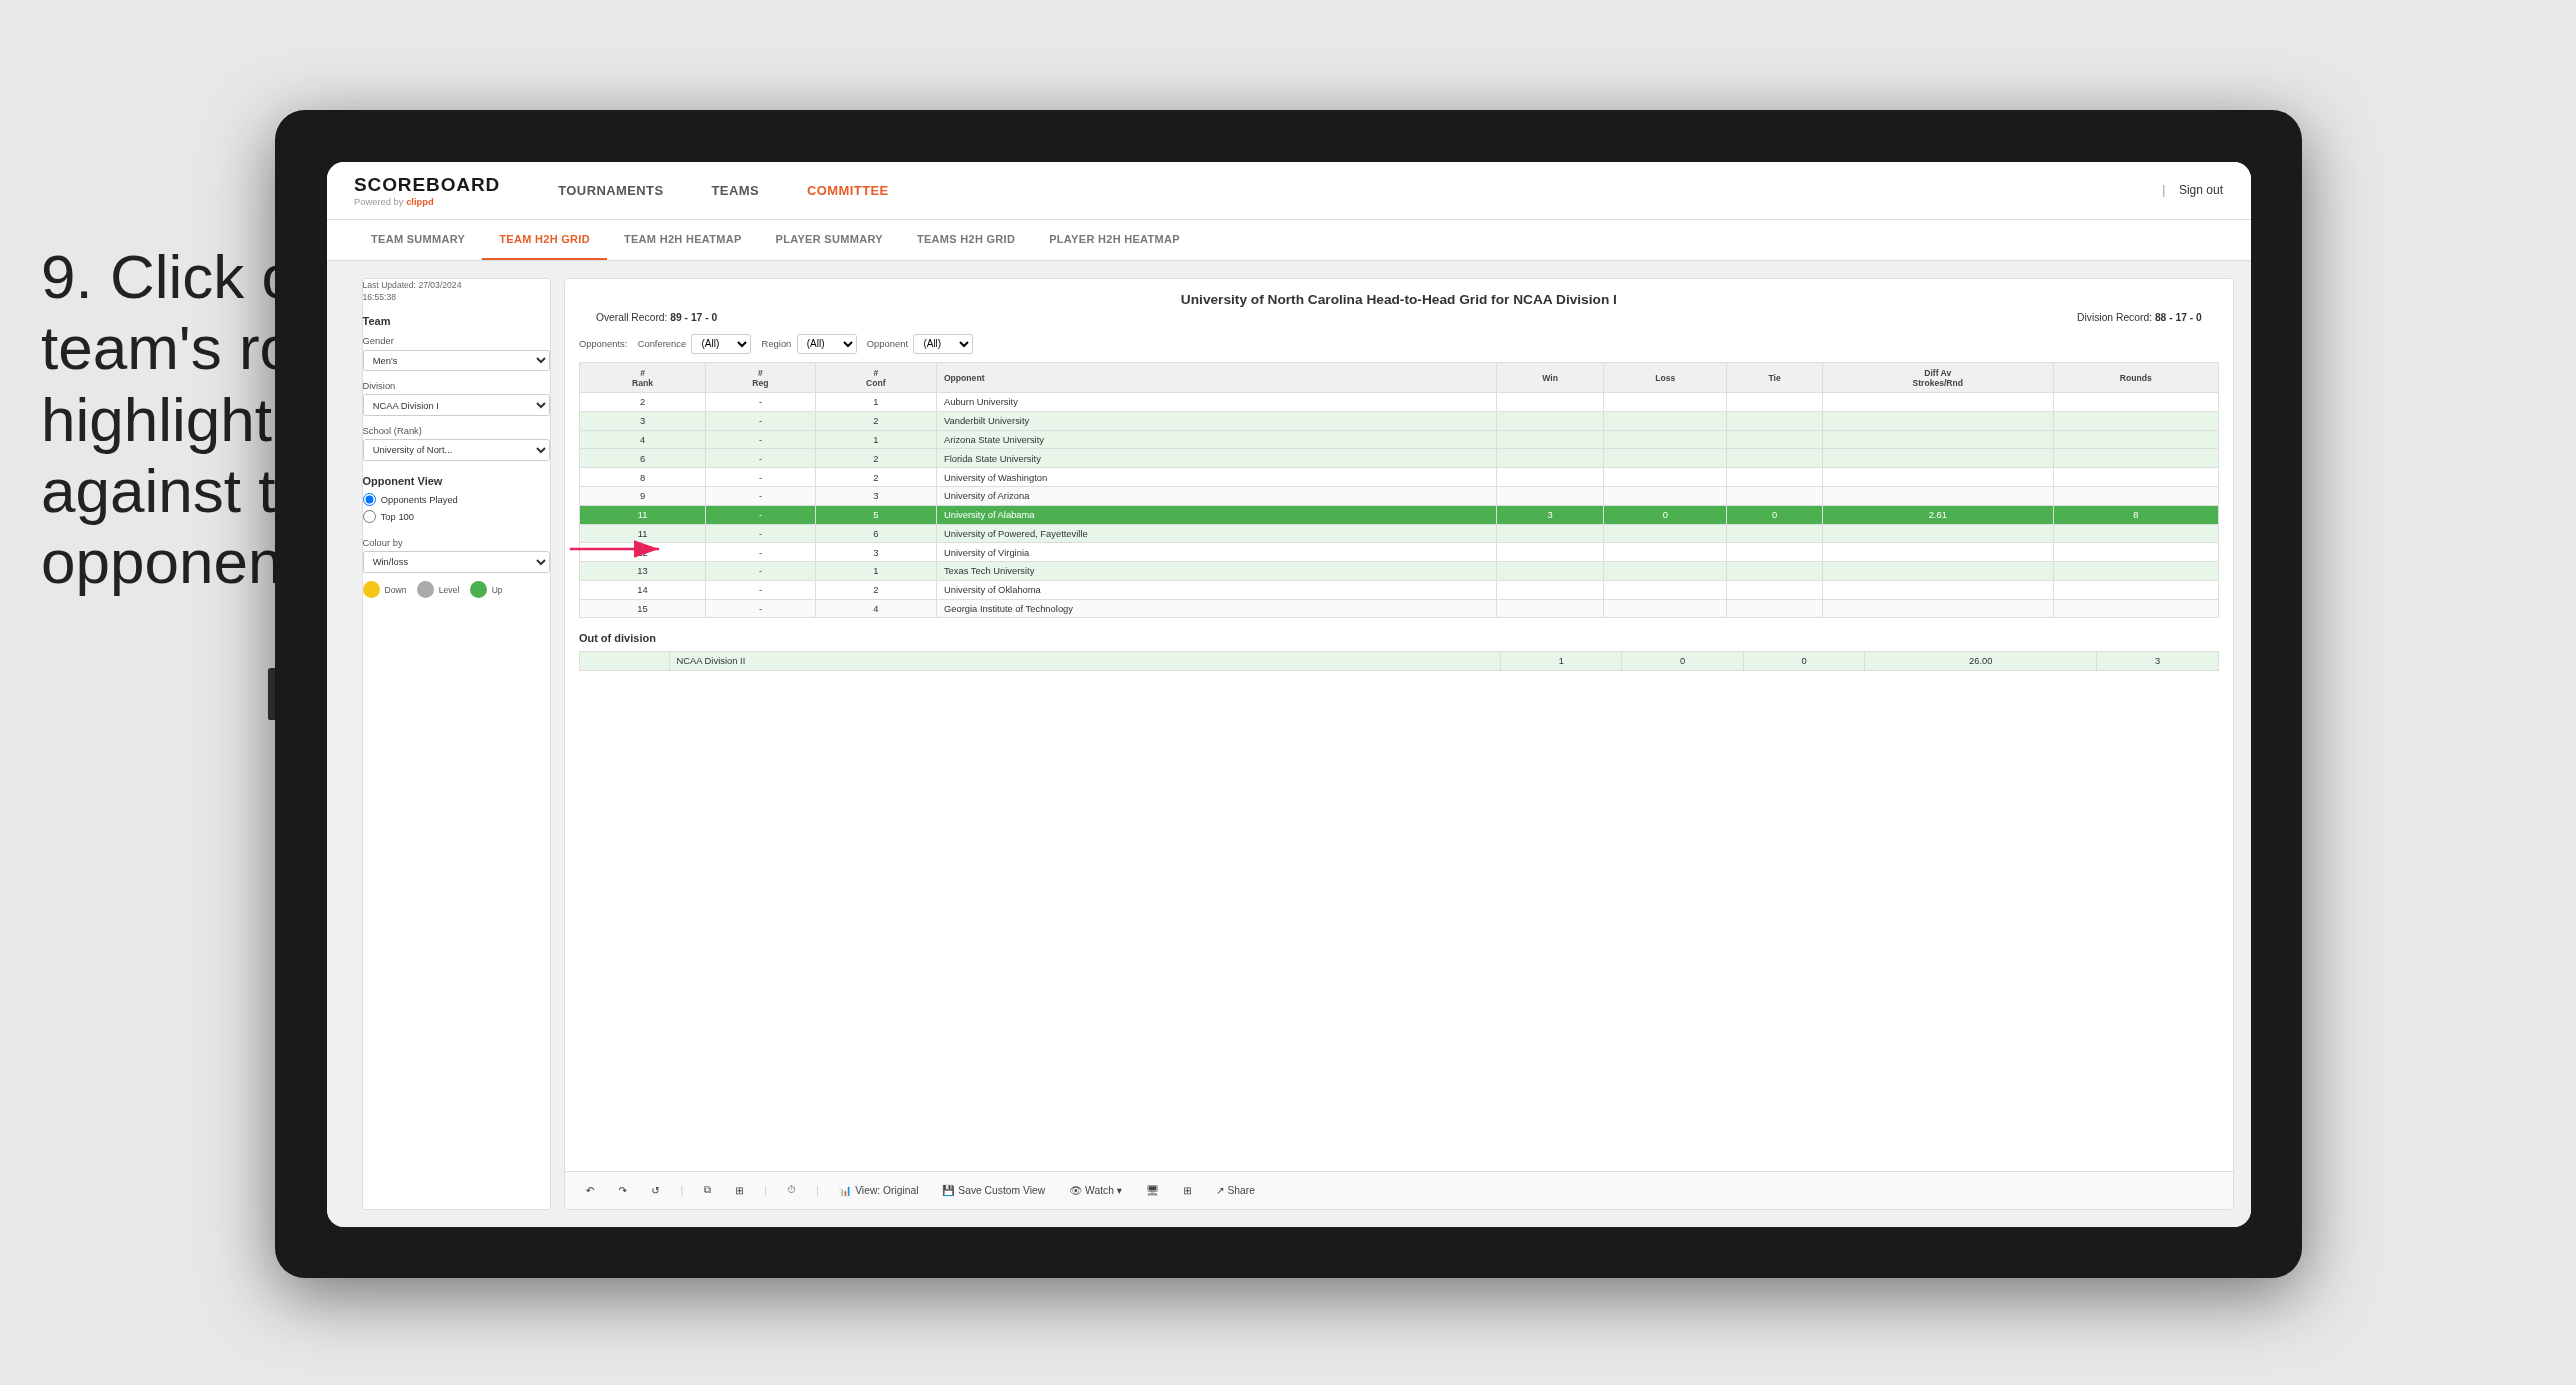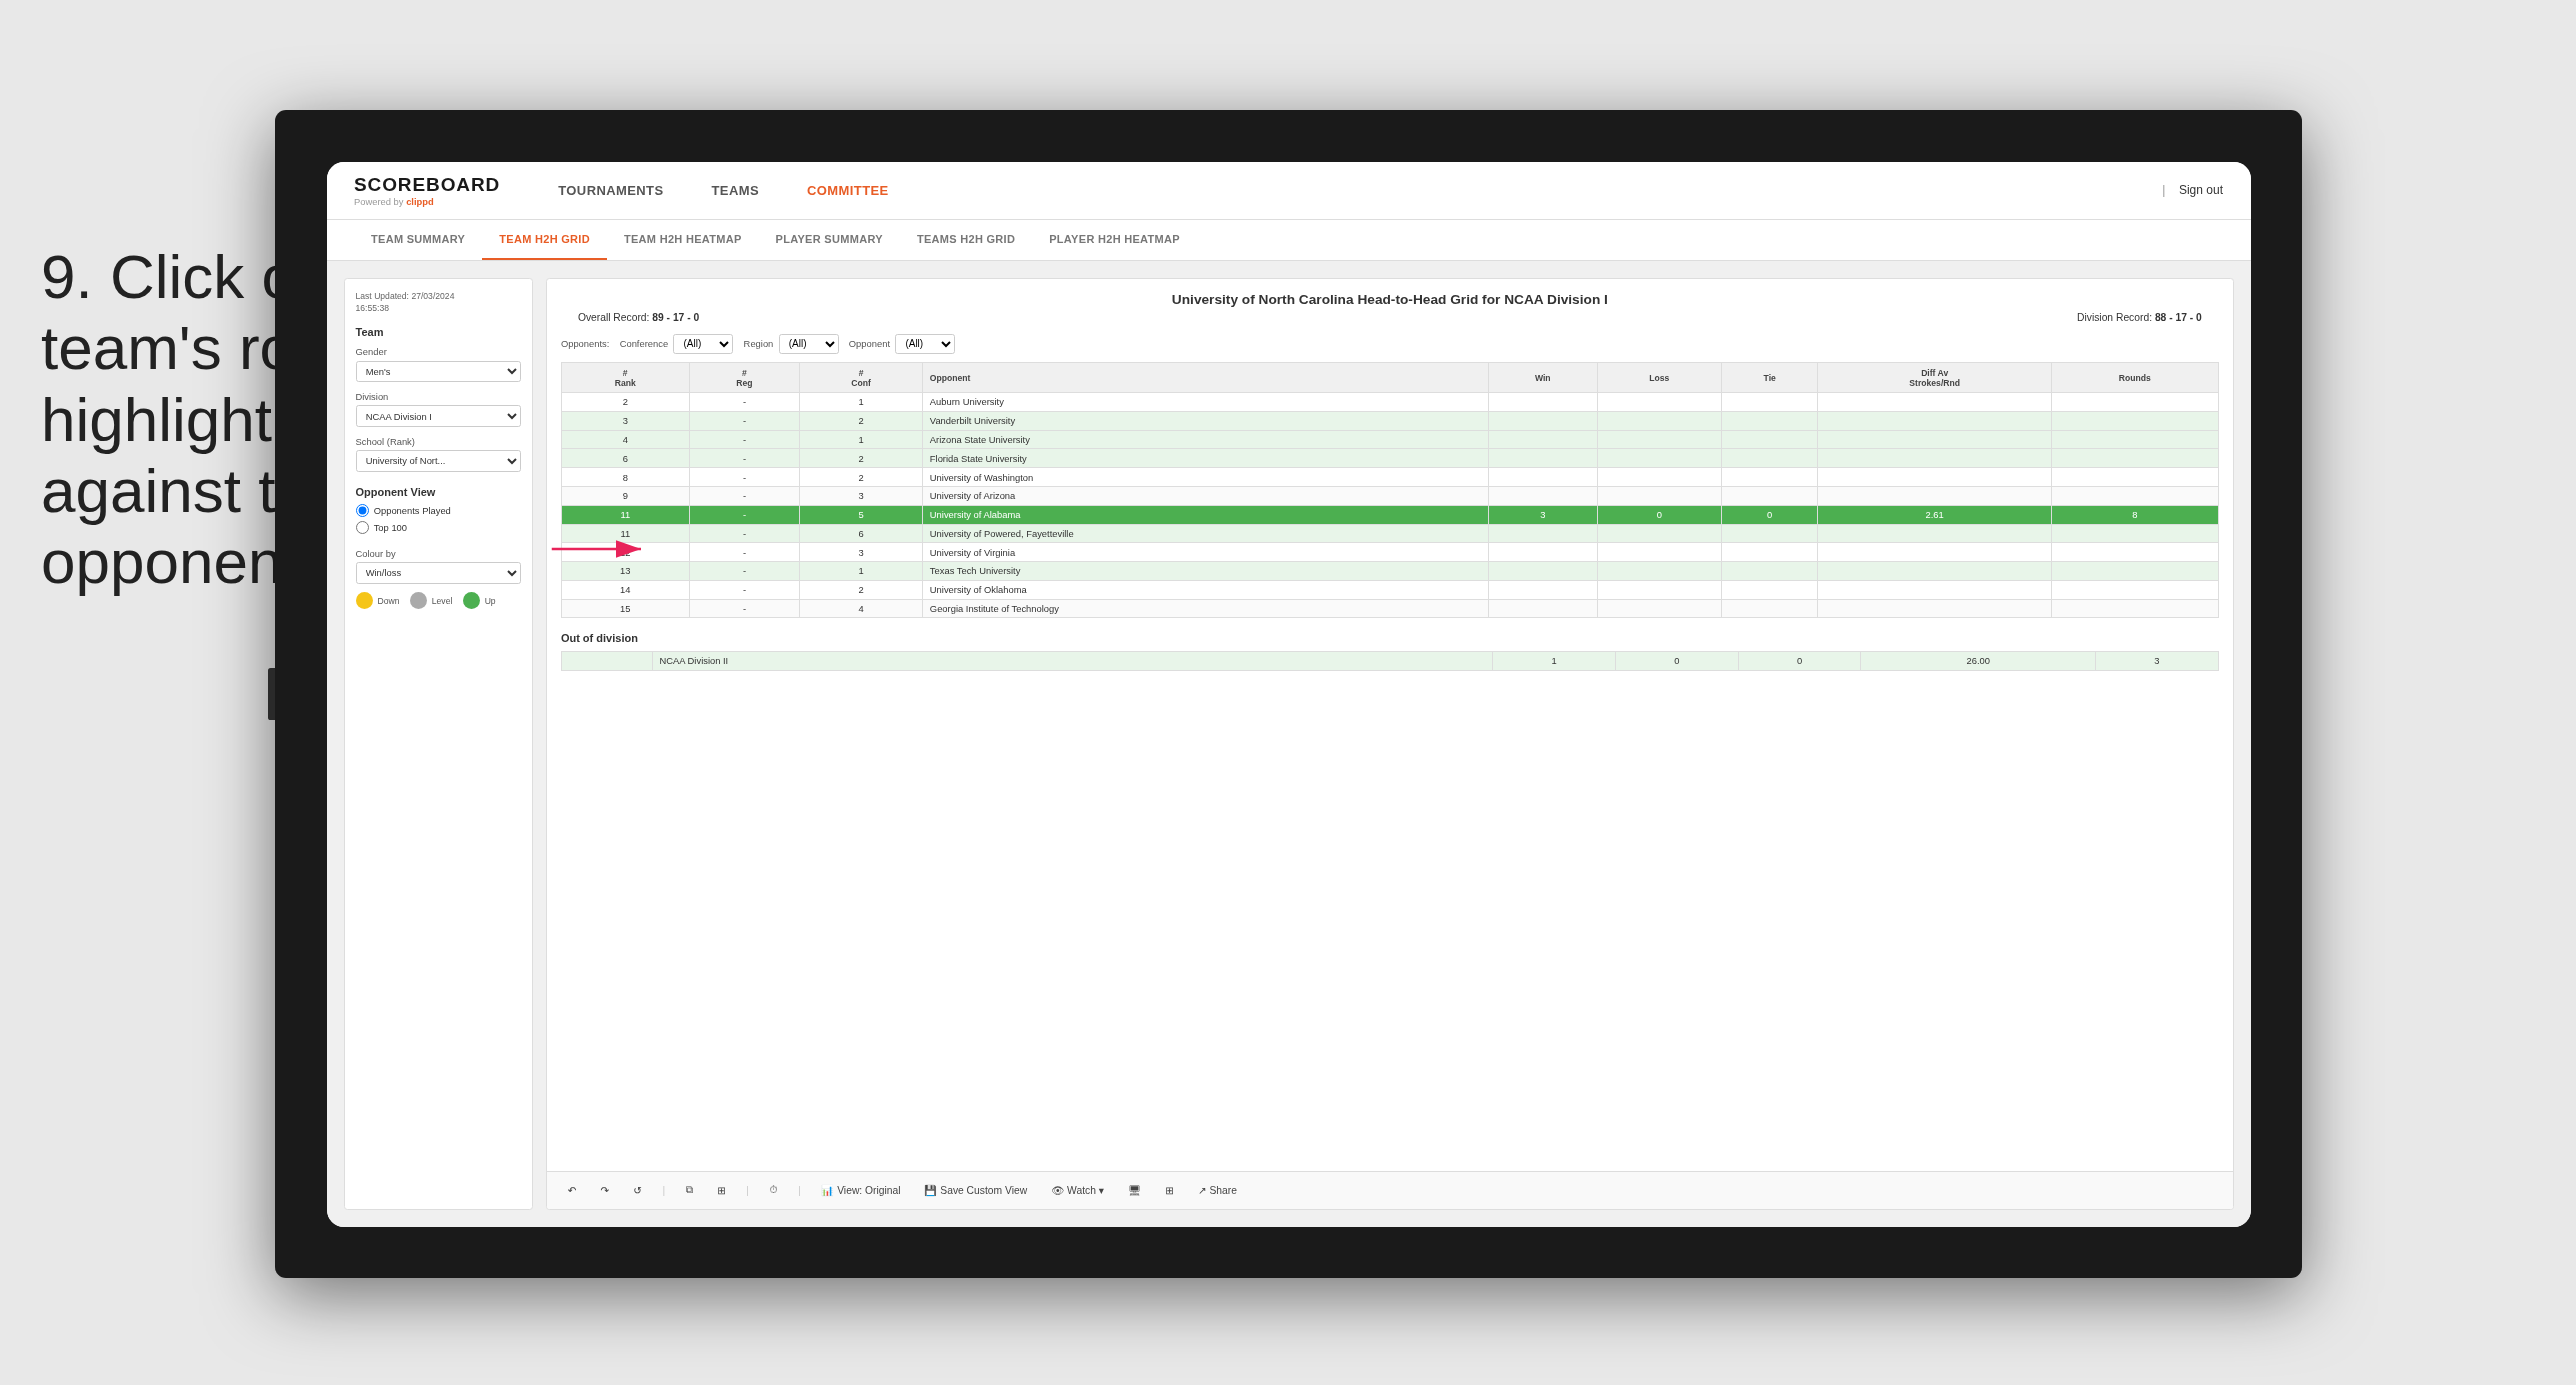--- a/index.html
+++ b/index.html
@@ -25,21 +25,21 @@
     }
 
     
     .tablet-frame {
       position: absolute;
       left: 275px;
       top: 110px;
       width: 2027px;
       height: 1168px;
       background: #1a1a1a;
-      border-radius: 11px;
+      border-radius: 30px;
       box-shadow: 0 17px 69px rgba(0,0,0,0.5);
       display: flex;
       align-items: center;
       justify-content: center;
     }
 
     .tablet-screen {
       width: 1924px;
       height: 1065px;
       background: #f0f0f0;
@@ -155,22 +155,23 @@
       gap: 13.7px;
     }
 
     
     .sidebar-panel {
       background: #fff;
       border: 0.9px solid #ddd;
       border-radius: 3.4px;
       width: 189px;
       min-width: 189px;
-      padding: 11px;
+      padding: 0;
       font-size: 10.3px;
+      margin-left: 18px;
     }
 
     .sidebar-last-updated {
       font-size: 8.6px;
       color: #666;
       margin-bottom: 12px;
       line-height: 1.4;
     }
 
     .sidebar-section-title {

